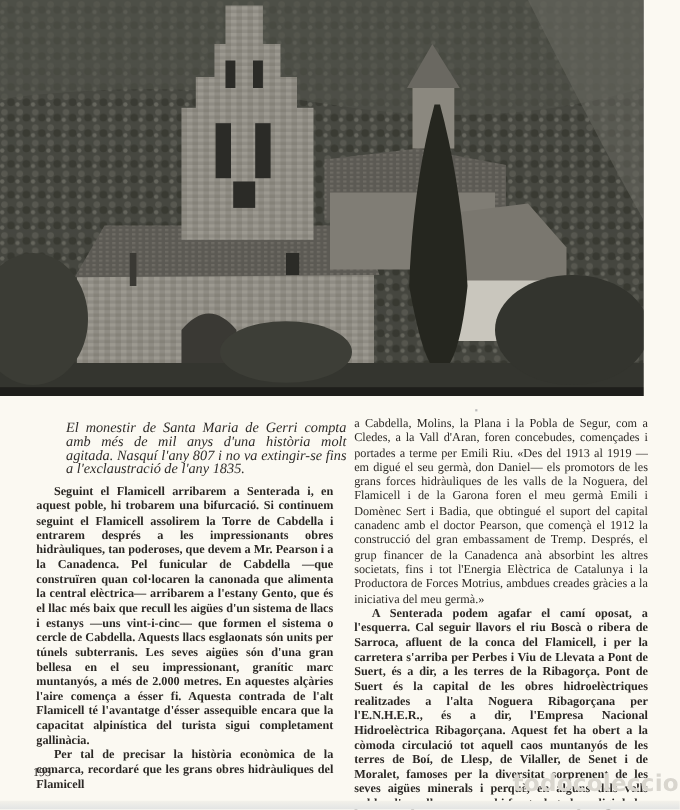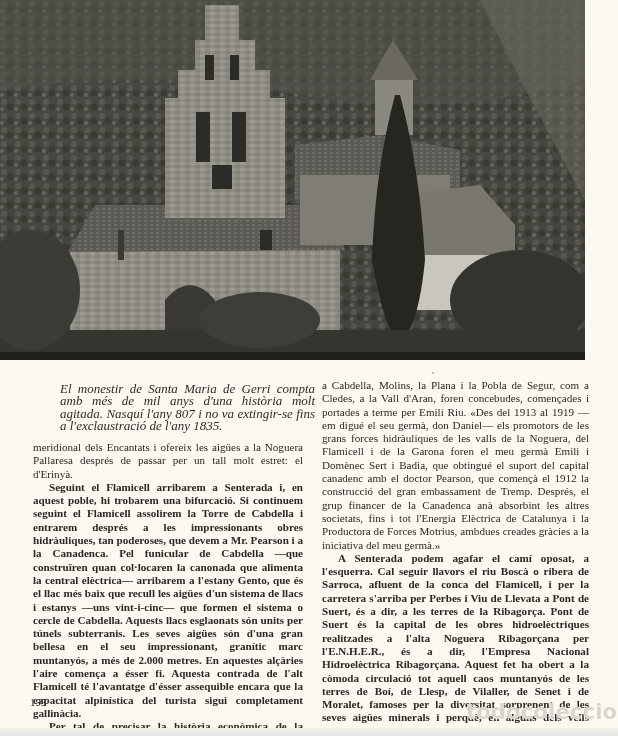--- a/index.html
+++ b/index.html
@@ -110,21 +110,20 @@
     <ellipse cx="30" cy="290" rx="50" ry="60" fill="#3b3c35"></ellipse>
     <rect x="0" y="352" width="585" height="8" fill="#1e1e1b"></rect>
   </svg>
 </div>
 
 <div class="dot"></div>
 
 <div class="caption">El monestir de Santa Maria de Gerri compta amb més de mil anys d'una història molt agitada. Nasquí l'any 807 i no va extingir-se fins a l'exclaustració de l'any 1835.</div>
 
 <div class="col col-left">
-  <p>meridional dels Encantats i ofereix les aigües a la Noguera Pallaresa després de passar per un tall molt estret: el d'Erinyà.</p>
   <p class="indent">Seguint el Flamicell arribarem a Senterada i, en aquest poble, hi trobarem una bifurcació. Si continuem seguint el Flamicell assolirem la Torre de Cabdella i entrarem després a les impressionants obres hidràuliques, tan poderoses, que devem a Mr. Pearson i a la Canadenca. Pel funicular de Cabdella —que construïren quan col·locaren la canonada que alimenta la central elèctrica— arribarem a l'estany Gento, que és el llac més baix que recull les aigües d'un sistema de llacs i estanys —uns vint-i-cinc— que formen el sistema o cercle de Cabdella. Aquests llacs esglaonats són units per túnels subterranis. Les seves aigües són d'una gran bellesa en el seu impressionant, granític marc muntanyós, a més de 2.000 metres. En aquestes alçàries l'aire comença a ésser fi. Aquesta contrada de l'alt Flamicell té l'avantatge d'ésser assequible encara que la capacitat alpinística del turista sigui completament gallinàcia.</p>
   <p class="indent">Per tal de precisar la història econòmica de la comarca, recordaré que les grans obres hidràuliques del Flamicell</p>
 </div>
 
 <div class="col col-right">
   <p>a Cabdella, Molins, la Plana i la Pobla de Segur, com a Cledes, a la Vall d'Aran, foren concebudes, començades i portades a terme per Emili Riu. «Des del 1913 al 1919 —em digué el seu germà, don Daniel— els promotors de les grans forces hidràuliques de les valls de la Noguera, del Flamicell i de la Garona foren el meu germà Emili i Domènec Sert i Badia, que obtingué el suport del capital canadenc amb el doctor Pearson, que començà el 1912 la construcció del gran embassament de Tremp. Després, el grup financer de la Canadenca anà absorbint les altres societats, fins i tot l'Energia Elèctrica de Catalunya i la Productora de Forces Motrius, ambdues creades gràcies a la iniciativa del meu germà.»</p>
   <p class="indent">A Senterada podem agafar el camí oposat, a l'esquerra. Cal seguir llavors el riu Boscà o ribera de Sarroca, afluent de la conca del Flamicell, i per la carretera s'arriba per Perbes i Viu de Llevata a Pont de Suert, és a dir, a les terres de la Ribagorça. Pont de Suert és la capital de les obres hidroelèctriques realitzades a l'alta Noguera Ribagorçana per l'E.N.H.E.R., és a dir, l'Empresa Nacional Hidroelèctrica Ribagorçana. Aquest fet ha obert a la còmoda circulació tot aquell caos muntanyós de les terres de Boí, de Llesp, de Vilaller, de Senet i de Moralet, famoses per la diversitat sorprenent de les seves aigües minerals i perquè, en alguns dels vells pobles d'aquella comarca, hi fou trobat el prodigi de les nostres pintures romàniques. Hi ha Sant Climent i Santa Maria de Taüll, Sant Joan</p>
 </div>
 
 <div class="pagenum">193</div>

